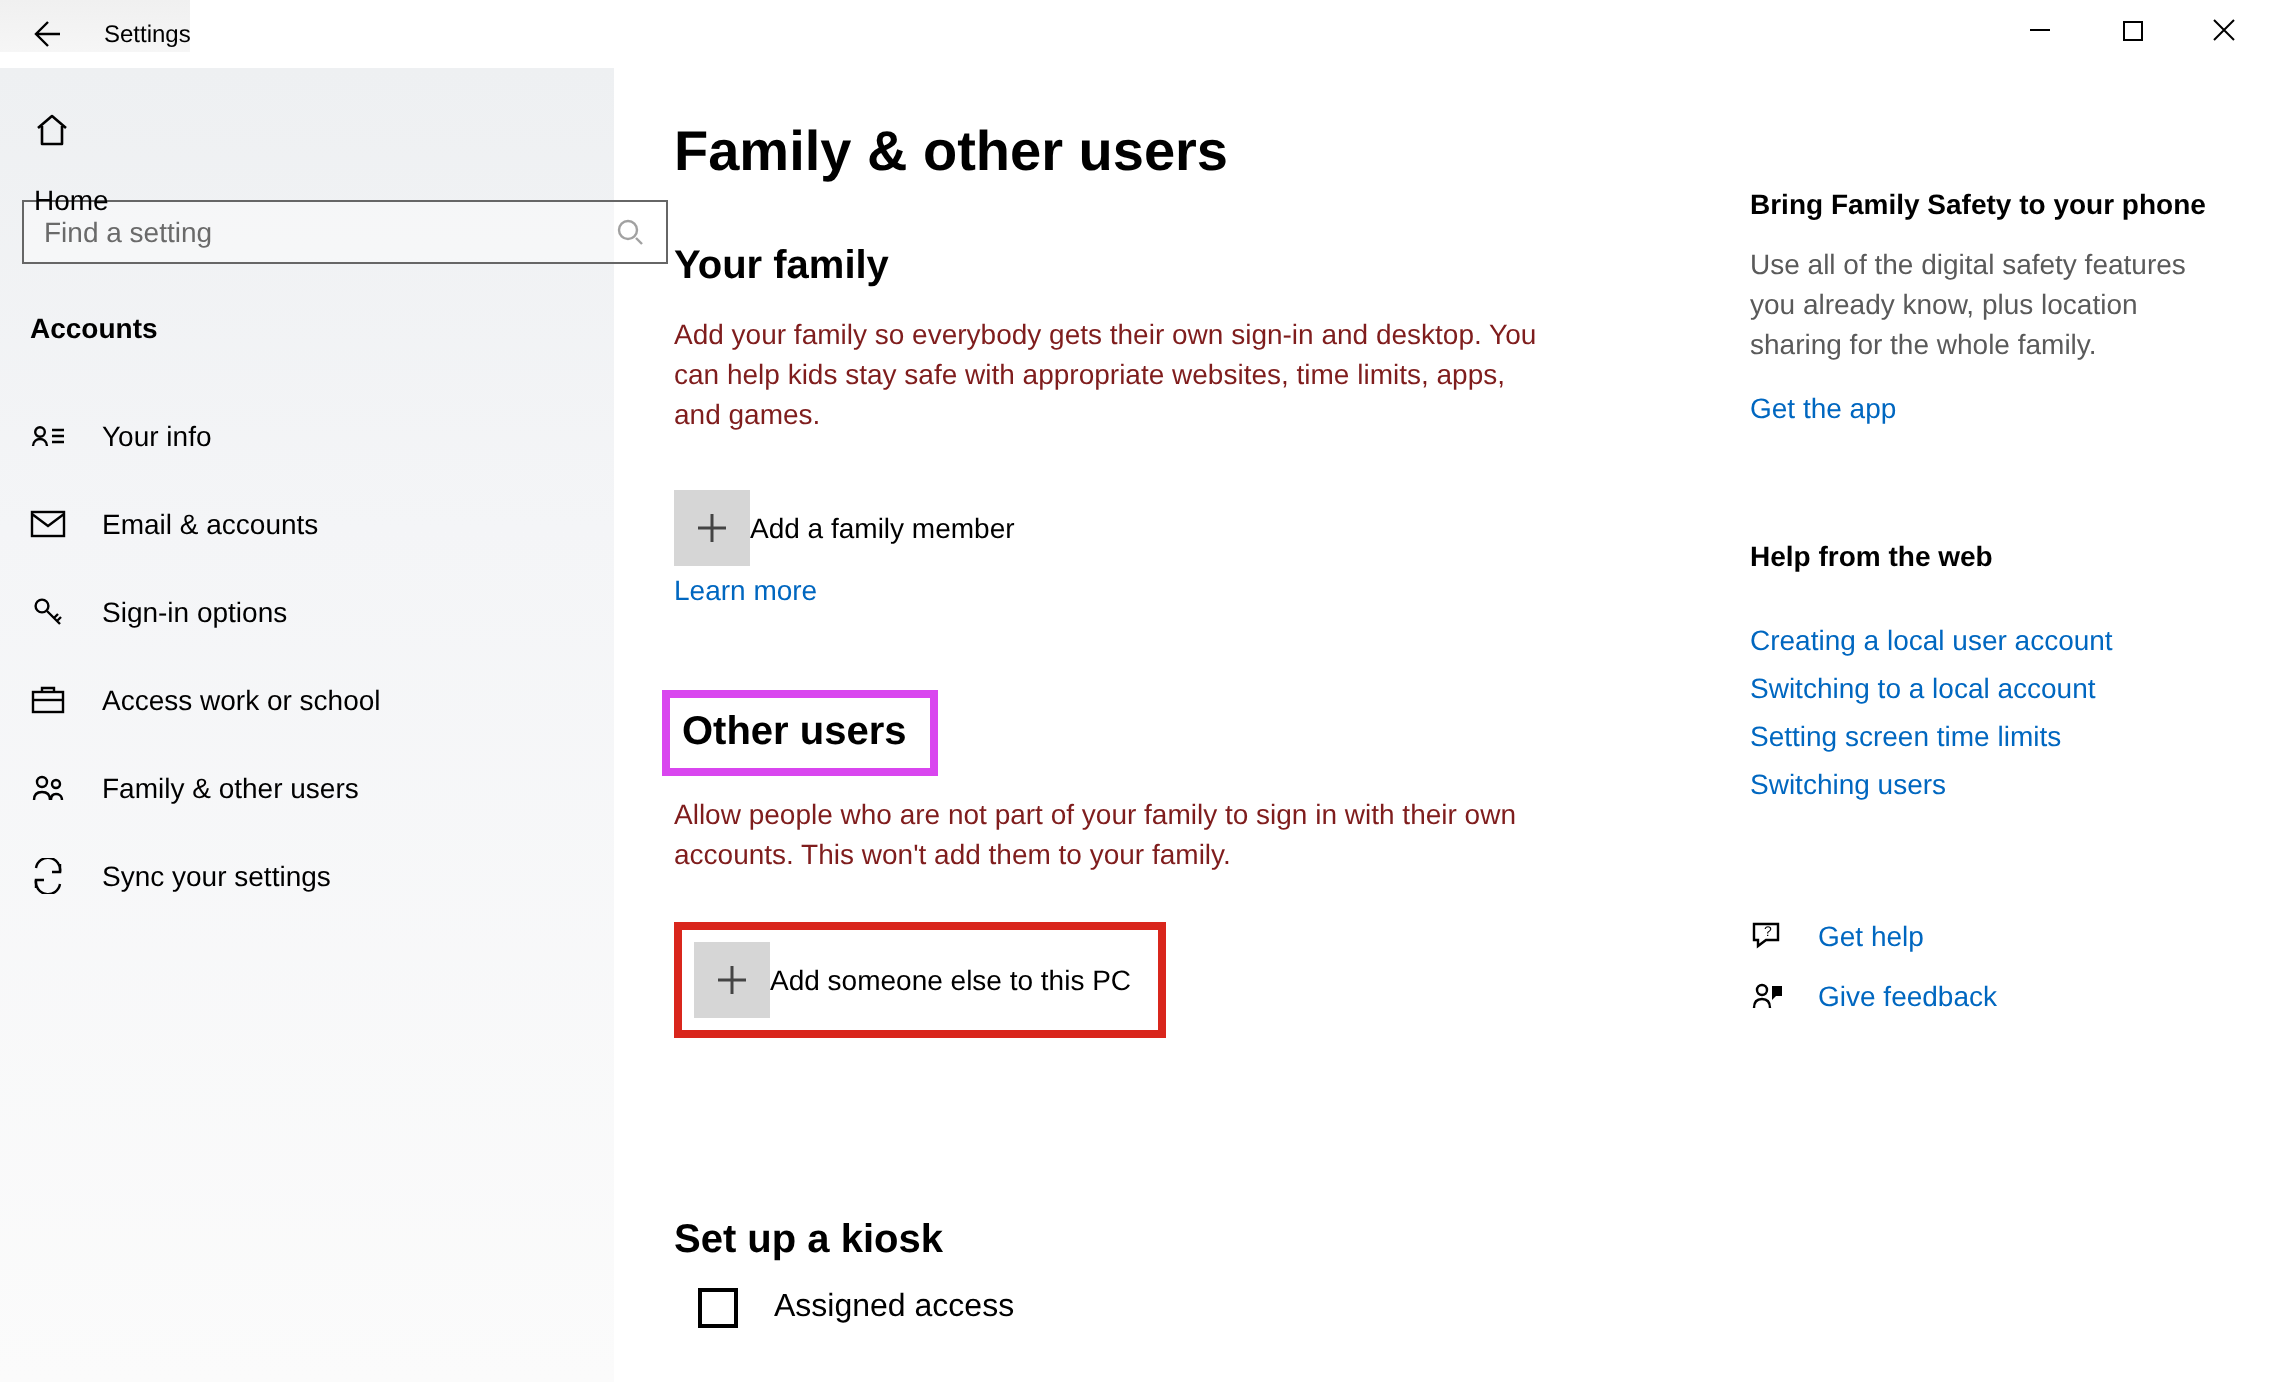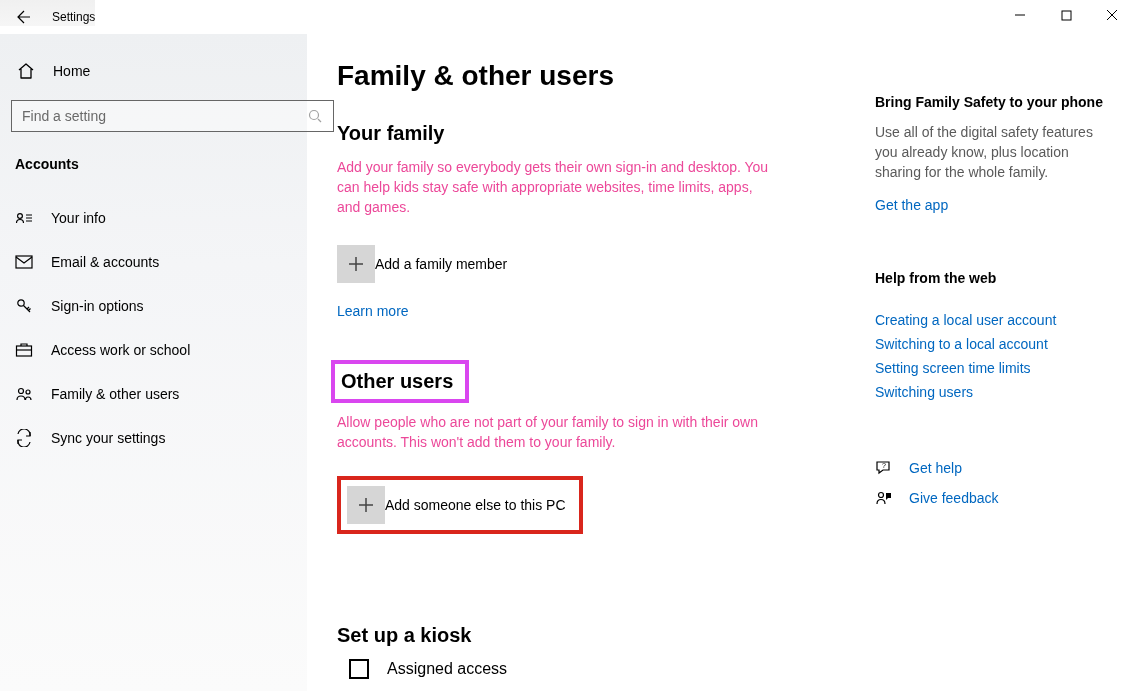--- a/index.html
+++ b/index.html
@@ -6,42 +6,42 @@
   html, body { width: 1135px; height: 691px; font-family: "Segoe UI", Arial, sans-serif; background: #fff; color: #000; overflow: hidden; }
   .window { display: flex; flex-direction: column; width: 1135px; height: 691px; }
   .titlebar { display: flex; align-items: flex-start; height: 34px; }
   .titlebar-left { display: flex; align-items: flex-start; padding-left: 14px; padding-top: 8px; gap: 20px; background: linear-gradient(#f0f0f0,#f6f6f6); }
   .titlebar-title { font-size: 12px; color:#000; padding-top:2px; }
   .back-arrow { width: 18px; height: 18px; display:flex; align-items:center; justify-content:center; }
   .window-controls { margin-left: auto; display: flex; }
   .win-ctrl { width: 46px; height: 30px; display:flex; align-items:center; justify-content:center; }
   .content { display:flex; flex:1; min-height:0; }
   .sidebar { width: 307px; background: linear-gradient(180deg,#eef0f2 0%, #f4f5f7 35%, #fbfbfb 100%); padding-top: 18px; }
-  .home-row { display:flex; align-items:center; gap: 18px; padding: 4px 0 4px 17px; height: 38px; }
+  .home-row { display:flex; align-items:flex-start; gap: 18px; padding: 4px 0 4px 17px; height: 38px; flex-direction: column; }
   .home-label { font-size: 14px; }
   .search-wrap { padding: 10px 13px 0 11px; }
   .search { width: 323px; height: 32px; border: 1px solid #666; background: rgba(255,255,255,0.4); display:flex; align-items:center; padding: 0 10px; }
   .search input { flex:1; border:none; outline:none; background:transparent; font-size: 14px; color:#6a6a6a; }
   .search input::placeholder { color:#6a6a6a; }
   .search-icon { width:16px; height:16px; opacity:0.55; }
   .section-title { font-weight:600; font-size:14px; padding: 24px 0 8px 15px; }
   .nav { padding-top: 16px; }
   .nav-item { display:flex; align-items:center; gap: 18px; padding: 0 0 0 15px; height: 44px; font-size: 14px; }
   .nav-item .ic { width: 18px; height: 18px; display:flex; align-items:center; justify-content:center; }
   .main { flex:1; display:flex; padding: 26px 0 0 30px; min-width:0; }
   .center { width: 500px; }
   .aside { margin-left: 38px; width: 235px; padding-top: 34px; }
   h1.page-title { font-weight: 600; font-size: 28px; margin-bottom: 30px; }
   h2.subhead { font-weight: 600; font-size: 20px; margin-bottom: 12px; }
-  .body-text { font-size: 14px; color:#ec4899; line-height: 20px; max-width: 440px; }
+  .body-text { font-size: 14px; color:#7f1d1d; line-height: 20px; max-width: 440px; }
   .add-row { display:flex; align-items:center; margin-top: 28px; }
   .plus-box { width: 38px; height: 38px; background:#d6d6d6; display:flex; align-items:center; justify-content:center; }
   .add-label { font-size: 14px; }
   .link { color:#0067c0; font-size:14px; display:inline-block; }
-  .learn-more { margin-top: 20px; }
+  .learn-more { margin-top: 4px; }
   .gap-lg { height: 40px; }
   .aside h3 { font-weight:600; font-size:14px; margin-bottom: 12px; }
   .aside .body-text { color:#5a5a5a; font-size:14px; }
   .aside .link-list { display:flex; flex-direction:column; gap: 8px; margin-top: 4px; }
   .aside .help-row { display:flex; align-items:center; gap: 16px; margin-top: 2px; height: 28px; }
   .aside .help-row .ic { width:18px; height:18px; }
   .red-box-1 { border: 4px solid #d946ef; display:inline-block; padding: 6px 12px 6px 0px; margin-left:-6px; margin-bottom: 9px;}
   .red-box-1 h2 { margin:0 0 0 6px; }
   .red-box-2 { border: 4px solid #d9261c; width: 246px; padding: 6px; margin-top: 24px;}
   .red-box-2 .add-row { margin-top: 0; }

